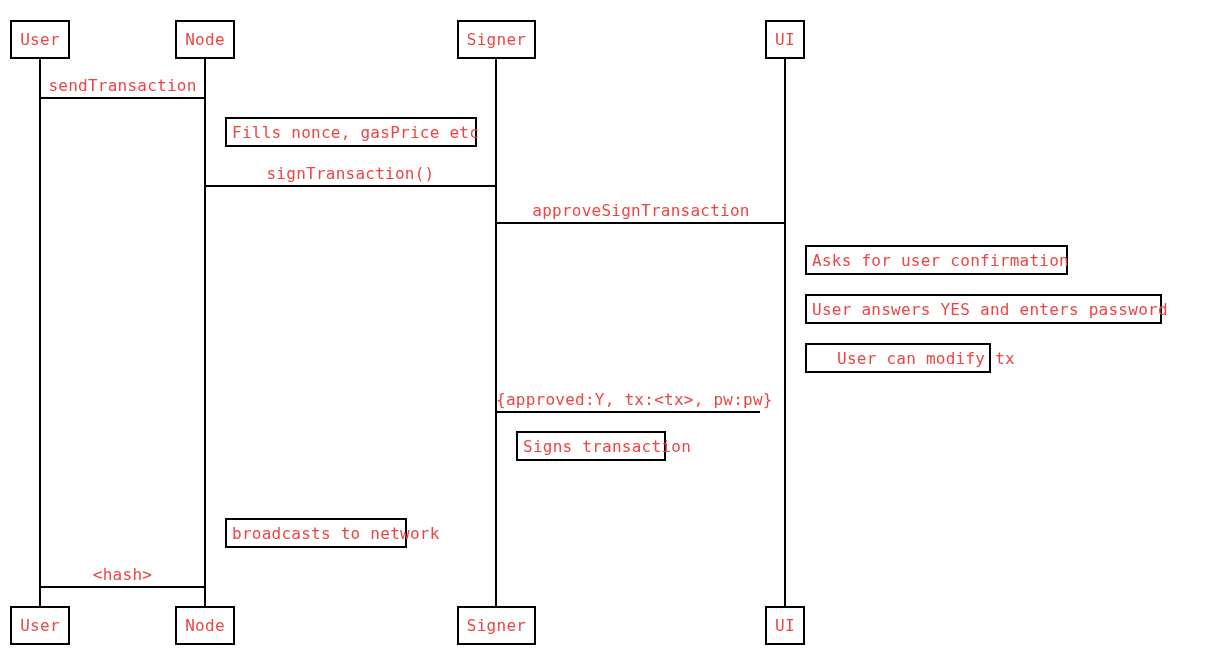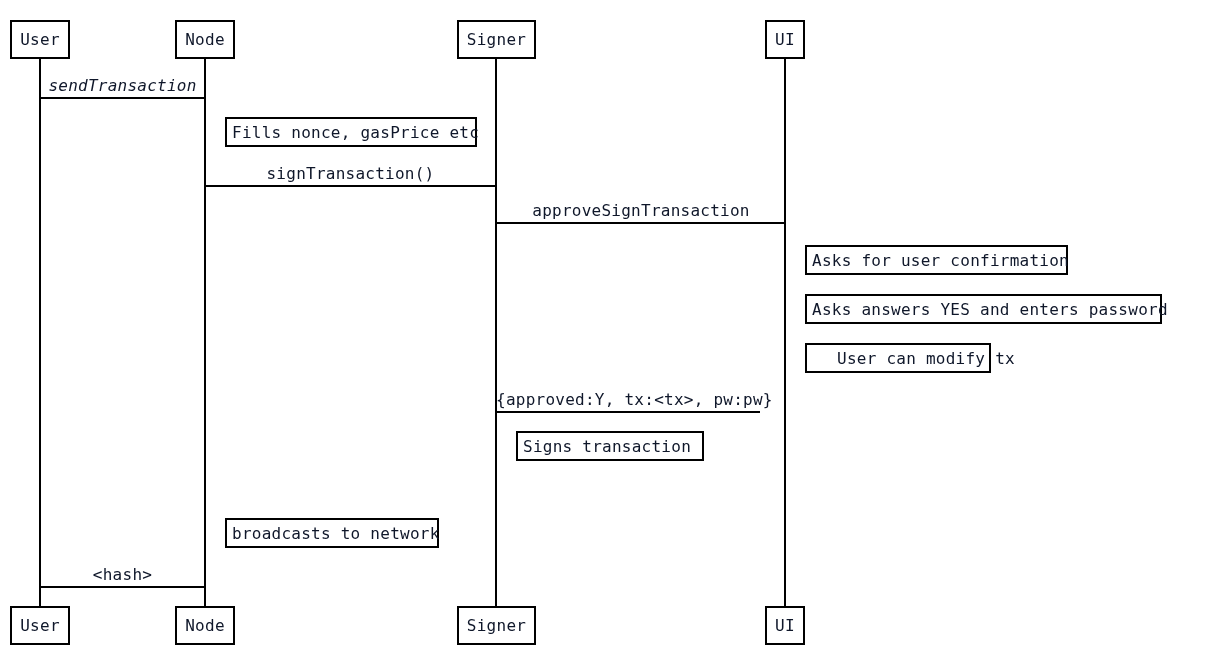--- a/index.html
+++ b/index.html
@@ -8,21 +8,21 @@
     background: #ffffff;
   }
   .canvas {
     position: relative;
     width: 1232px;
     height: 666px;
     background: #ffffff;
     font-family: "DejaVu Sans Mono", monospace;
     font-size: 16px;
     letter-spacing: 0.25px;
-    color: #0f172a;
+    color: #ef4444;
     overflow: hidden;
   }
   .lifeline {
     position: absolute;
     top: 59px;
     height: 547px;
     width: 2px;
     background: #000000;
   }
   .actor {
@@ -88,21 +88,21 @@
   <div class="actor" style="left:175px;top:606px;width:60px;">
     <span>Node</span>
   </div>
   <div class="actor" style="left:457px;top:606px;width:79px;">
     <span>Signer</span>
   </div>
   <div class="actor" style="left:765px;top:606px;width:40px;">
     <span>UI</span>
   </div>
 
-  <div class="msg" style="left:40px;top:77px;width:165px;font-style:italic;">
+  <div class="msg" style="left:40px;top:77px;width:165px;">
     <span>sendTransaction</span>
   </div>
   <div class="msg" style="left:205px;top:165px;width:291px;">
     <span>signTransaction()</span>
   </div>
   <div class="msg" style="left:496px;top:202px;width:290px;">
     <span>approveSignTransaction</span>
   </div>
   <div class="msg" style="left:496px;top:391px;width:264px;">
     <span>{approved:Y, tx:&lt;tx&gt;, pw:pw}</span>
@@ -111,25 +111,25 @@
     <span>&lt;hash&gt;</span>
   </div>
 
   <div class="note" style="left:225px;top:117px;width:252px;">
     <span>Fills nonce, gasPrice etc</span>
   </div>
   <div class="note" style="left:805px;top:245px;width:263px;">
     <span>Asks for user confirmation</span>
   </div>
   <div class="note" style="left:805px;top:294px;width:357px;">
-    <span>Asks answers YES and enters password</span>
+    <span>User answers YES and enters password</span>
   </div>
   <div class="note" style="left:805px;top:343px;width:186px;padding-left:30px;">
     <span>User can modify tx</span>
   </div>
-  <div class="note" style="left:516px;top:431px;width:188px;">
+  <div class="note" style="left:516px;top:431px;width:150px;">
     <span>Signs transaction</span>
   </div>
-  <div class="note" style="left:225px;top:518px;width:214px;">
+  <div class="note" style="left:225px;top:518px;width:182px;">
     <span>broadcasts to network</span>
   </div>
 
 </div>
 
 </body></html>

